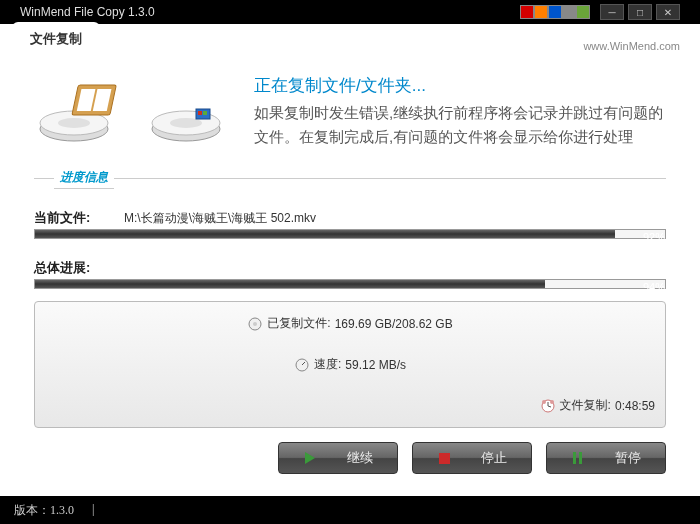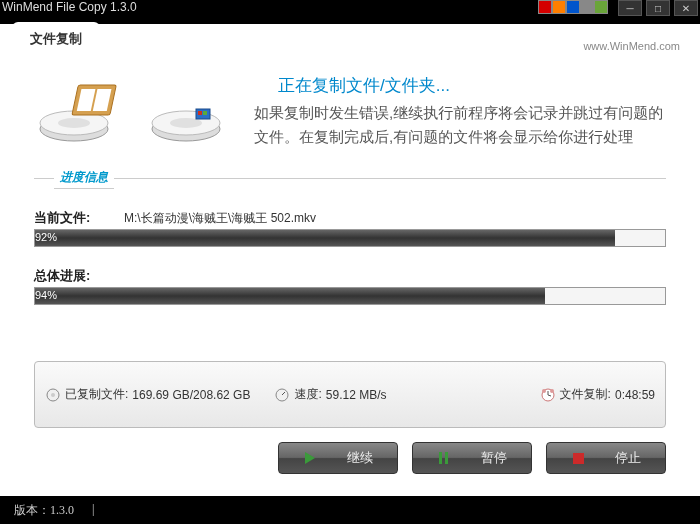--- a/index.html
+++ b/index.html
@@ -1,48 +1,48 @@
 <!DOCTYPE html>
 <html><head>
 <meta charset="utf-8">
 <style>
 * { margin: 0; padding: 0; box-sizing: border-box; }
 body { width: 700px; height: 524px; background: #000; font-family: "SimSun", Arial, sans-serif; font-size: 12px; overflow: hidden; }
 
-.titlebar { height: 24px; background: #000; display: flex; align-items: flex-start; padding: 0 2px; color: #ddd; font-family: Arial; }
+.titlebar { height: 24px; background: #000; display: flex; align-items: center; padding: 0 20px; color: #ddd; font-family: Arial; }
 .titlebar .title { flex: 1; font-size: 12px; }
 .color-swatches { display: flex; gap: 0; margin-right: 10px; }
 .color-swatches div { width: 14px; height: 14px; border: 1px solid #888; }
 .win-controls { display: flex; gap: 4px; }
 .win-controls div { width: 24px; height: 16px; background: #333; border: 1px solid #555; display: flex; align-items: center; justify-content: center; color: #ccc; font-size: 10px; cursor: pointer; }
 
 .content { background: #ffffff; padding: 0 12px 6px 12px; }
 .tab-area { display: flex; align-items: flex-end; height: 28px; }
 .tab { background: #fff; padding: 8px 18px 4px; border-radius: 6px 6px 0 0; font-size: 13px; font-weight: bold; color: #333; }
 .url { color: #888; font-size: 11px; margin-left: auto; padding-right: 8px; }
 
 .panel { background: #fff; border-radius: 0 10px 10px 10px; padding: 22px 22px 16px 22px; height: 438px; display: flex; flex-direction: column; }
 
 .header-row { display: flex; align-items: flex-start; gap: 20px; }
 .drive-icon { width: 90px; height: 75px; display: flex; align-items: center; justify-content: center; }
-.action-title { color: #0088cc; font-size: 17px; font-family: "Microsoft YaHei", sans-serif; margin-left: 24px; }
+.action-title { color: #0088cc; font-size: 17px; font-family: "Microsoft YaHei", sans-serif; }
 .action-desc { color: #555; font-size: 15px; line-height: 1.6; margin-top: 4px; }
 
 .separator { display: flex; align-items: center; margin: 18px 0 12px; }
 .sep-label { color: #0099cc; font-size: 12px; font-weight: bold; font-style: italic; padding: 2px 6px; border-bottom: 1px solid #ccc; }
 .sep-line { flex: 1; height: 1px; background: #ccc; }
 
 .progress-row { margin: 8px 0 2px; display: flex; align-items: center; }
 .progress-label { width: 90px; font-weight: bold; font-size: 13px; color: #222; }
 .progress-value { font-size: 12px; color: #333; }
 .progress-bar { height: 18px; border: 1px solid #999; background: #f5f5f5; position: relative; margin-bottom: 12px; }
 .progress-fill { height: 100%; background: linear-gradient(to bottom, #666, #333, #555); }
-.progress-text { position: absolute; width: 100%; text-align: left; top: 1px; font-size: 11px; color: #fff; font-family: Arial; }
+.progress-text { position: absolute; width: 100%; text-align: right; top: 1px; font-size: 11px; color: #fff; font-family: Arial; }
 
-.stats-bar { background: linear-gradient(to bottom, #fafafa, #e8e8e8); border: 1px solid #bbb; border-radius: 4px; padding: 24px 10px; display: flex; align-items: center; gap: 24px; margin-top: auto; }
+.stats-bar { background: linear-gradient(to bottom, #fafafa, #e8e8e8); border: 1px solid #bbb; border-radius: 4px; padding: 13px 10px; display: flex; align-items: center; gap: 24px; margin-top: auto; flex-direction: column; }
 .stat { display: flex; align-items: center; gap: 4px; font-size: 12px; color: #333; }
 .stat-icon { width: 16px; height: 16px; display: inline-flex; align-items: center; justify-content: center; }
 
 .buttons { display: flex; justify-content: flex-end; gap: 14px; margin-top: 14px; }
 .btn { width: 120px; height: 32px; background: linear-gradient(to bottom, #888, #666 48%, #444 52%, #555); border: 1px solid #333; border-radius: 4px; color: #eee; font-size: 13px; display: flex; align-items: center; justify-content: center; gap: 30px; cursor: pointer; }
 .btn-icon { width: 14px; height: 14px; display: inline-flex; align-items: center; justify-content: center; }
 
 .footer { color: #ccc; font-size: 12px; padding: 6px 14px 0; display: flex; gap: 18px; font-family: Liberation Serif, serif; }
 </style>
 </head>
@@ -162,34 +162,34 @@
       <div class="btn">
         <span class="btn-icon">
             <svg width="10" height="12">
               <polygon points="0,0 10,6 0,12" fill="#3a9a3a"></polygon>
             </svg>
           </span>
         <span>继续</span>
       </div>
       <div class="btn">
         <span class="btn-icon">
+            <svg width="11" height="11">
+              <rect width="11" height="11" fill="#cc2a2a"></rect>
+            </svg>
+          </span>
+        <span>停止</span>
+      </div>
+      <div class="btn">
+        <span class="btn-icon">
             <svg width="10" height="12">
               <rect x="0" y="0" width="3" height="12" fill="#3a9a3a"></rect>
               <rect x="6" y="0" width="3" height="12" fill="#3a9a3a"></rect>
             </svg>
           </span>
         <span>暂停</span>
-      </div>
-      <div class="btn">
-        <span class="btn-icon">
-            <svg width="11" height="11">
-              <rect width="11" height="11" fill="#cc2a2a"></rect>
-            </svg>
-          </span>
-        <span>停止</span>
       </div>
     </div>
 
   </div>
 </div>
 
 <div class="footer">
   <span><span>版本：</span><span>1.3.0</span></span>
   <span>|</span>
 </div>

